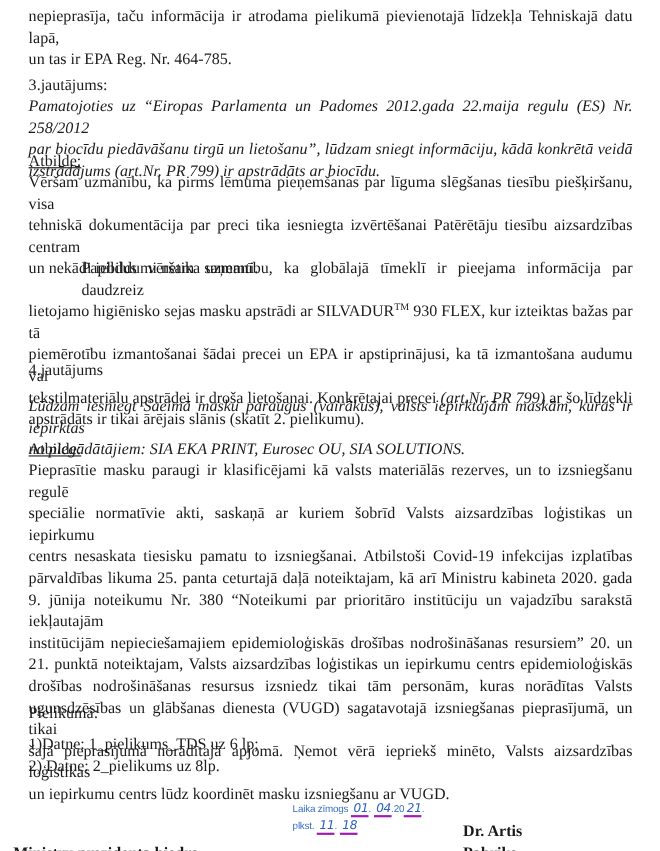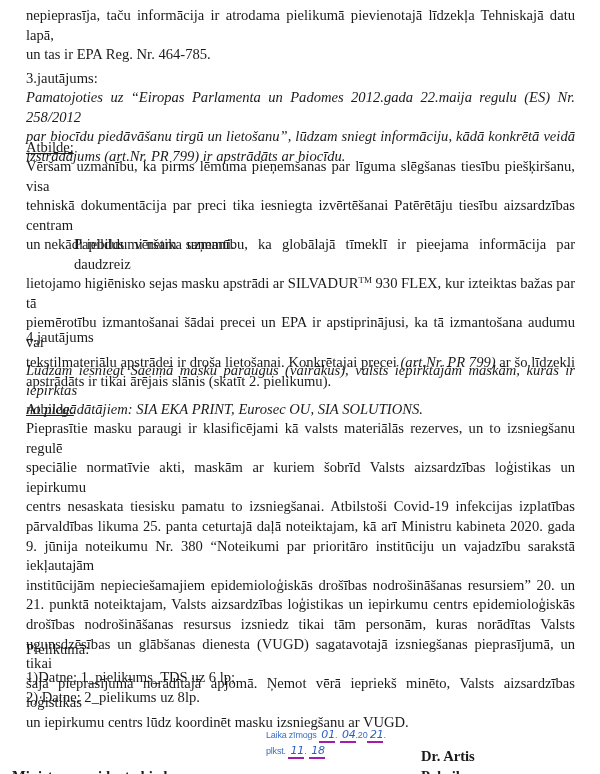--- a/index.html
+++ b/index.html
@@ -66,21 +66,21 @@
   </p>
 
   <p class="p b" style="top:328px;">4.jautājums</p>
   <p class="p it" style="top:361px;">
     <span class="line jl">Lūdzam iesniegt Saeimā masku paraugus (vairākus), valsts iepirktajām maskām, kuras ir iepirktas</span>
     <span class="line">no piegādātājiem: SIA EKA PRINT, Eurosec OU, SIA SOLUTIONS.</span>
   </p>
   <p class="p u" style="top:400px;">Atbilde:</p>
   <p class="p" style="top:419px;">
     <span class="line jl">Pieprasītie masku paraugi ir klasificējami kā valsts materiālās rezerves,  un to izsniegšanu regulē</span>
-    <span class="line jl">speciālie normatīvie akti, maskām ar kuriem šobrīd Valsts aizsardzības loģistikas un iepirkumu</span>
+    <span class="line jl">speciālie normatīvie akti, saskaņā ar kuriem šobrīd Valsts aizsardzības loģistikas un iepirkumu</span>
     <span class="line jl">centrs nesaskata tiesisku pamatu to izsniegšanai. Atbilstoši Covid-19 infekcijas izplatības</span>
     <span class="line jl">pārvaldības likuma 25. panta ceturtajā daļā noteiktajam, kā arī Ministru kabineta 2020. gada</span>
     <span class="line jl">9. jūnija noteikumu Nr. 380 “Noteikumi par prioritāro institūciju un vajadzību sarakstā iekļautajām</span>
     <span class="line jl">institūcijām nepieciešamajiem epidemioloģiskās drošības nodrošināšanas resursiem” 20. un</span>
     <span class="line jl">21. punktā noteiktajam, Valsts aizsardzības loģistikas un iepirkumu centrs epidemioloģiskās</span>
     <span class="line jl">drošības nodrošināšanas resursus izsniedz tikai tām personām, kuras norādītas Valsts</span>
     <span class="line jl">ugunsdzēsības un glābšanas dienesta (VUGD) sagatavotajā izsniegšanas pieprasījumā, un tikai</span>
     <span class="line jl">šajā pieprasījumā norādītajā apjomā. Ņemot vērā iepriekš minēto, Valsts aizsardzības loģistikas</span>
     <span class="line">un iepirkumu centrs lūdz koordinēt masku izsniegšanu ar VUGD.</span>
   </p>

